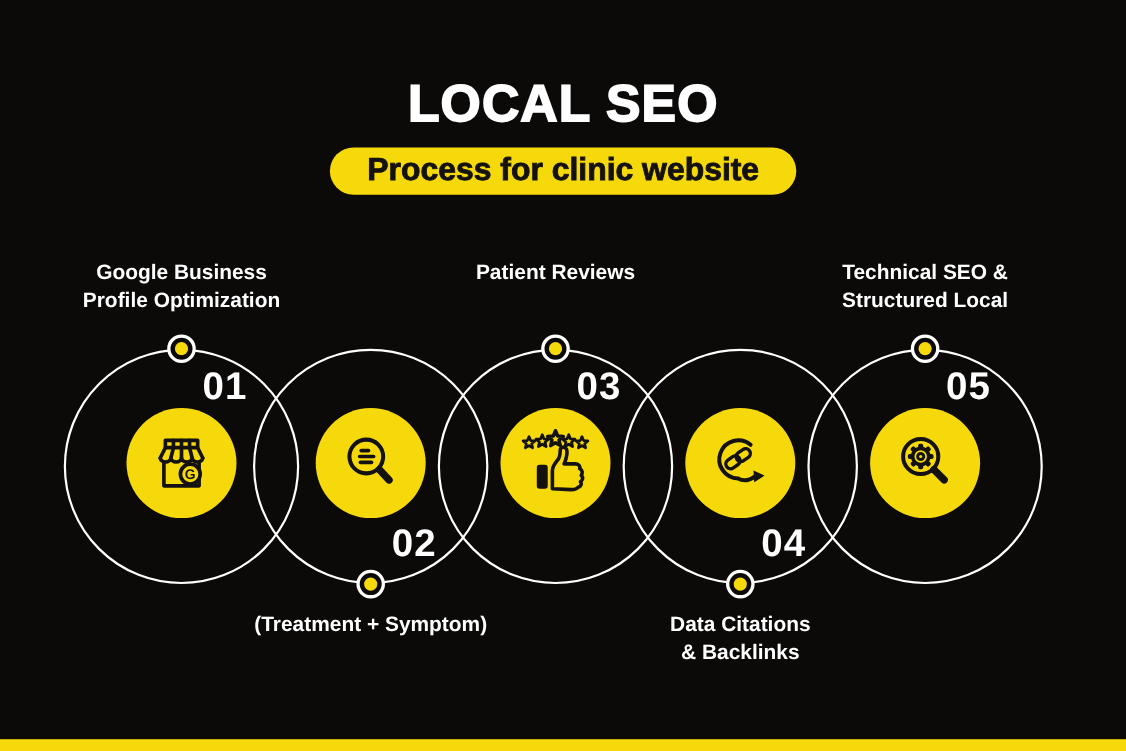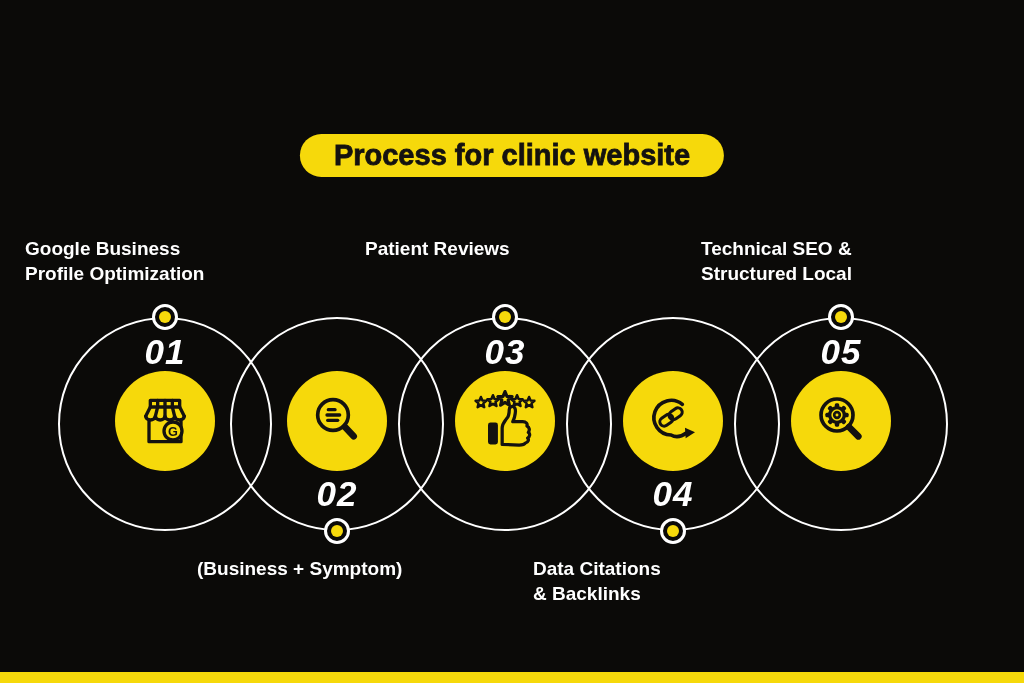--- a/index.html
+++ b/index.html
@@ -30,51 +30,51 @@
   .step.s1{left:165px}.step.s2{left:337px}.step.s3{left:505px}.step.s4{left:673px}.step.s5{left:841px}
   .ring{
     position:absolute;left:-107px;top:317px;width:214px;height:214px;
     border:2px solid var(--text-white);border-radius:50%;box-sizing:border-box;z-index:1;
   }
   .badge{
     position:absolute;left:-50px;top:371px;width:100px;height:100px;border-radius:50%;
     background:var(--accent-yellow);display:flex;align-items:center;justify-content:center;z-index:3;
   }
   .num{
-    position:absolute;left:-60px;width:120px;text-align:center;
+    position:absolute;left:-60px;width:120px;text-align:right;
     color:var(--text-white);font-size:35px;font-weight:bold;line-height:36px;z-index:2;
     letter-spacing:1px;
-    font-style:italic;
   }
   .pos-top .num{top:334px}
   .pos-bottom .num{top:476px}
   .dot{
     position:absolute;left:-13px;width:26px;height:26px;box-sizing:border-box;
     border:3px solid var(--text-white);border-radius:50%;background:var(--background);
     display:flex;align-items:center;justify-content:center;z-index:4;
   }
   .pos-top .dot{top:304px}
   .pos-bottom .dot{top:518px}
   .dot i{display:block;width:12px;height:12px;border-radius:50%;background:var(--accent-yellow);}
   .label{
-    position:absolute;left:-140px;width:280px;text-align:left;
+    position:absolute;left:-140px;width:280px;text-align:center;
     color:var(--text-white);font-size:19px;font-weight:bold;line-height:25px;z-index:2;
   }
   .pos-top .label{top:236px}
   .pos-bottom .label{top:556px}
   .bottom-bar{
     position:absolute;left:0;bottom:0;width:100%;height:11px;background:var(--accent-yellow);
   }
   svg{display:block;}
 </style>
 </head>
 <body>
 
 <div class="stage">
 
+  <div class="title">LOCAL SEO</div>
   <div class="pill">Process for clinic website</div>
 
   <div class="step s1 pos-top">
     <div class="ring"></div>
     <div class="dot">
         <i></i>
       </div>
     <div class="num">01</div>
     <div class="badge">
       <span>
@@ -111,21 +111,21 @@
             <circle cx="42" cy="39" r="23" stroke-width="5.5"></circle>
             <path d="M35 31 H45" stroke-width="5"></path>
             <path d="M33 39 H52" stroke-width="5"></path>
             <path d="M34 47 H49" stroke-width="5"></path>
             <path d="M60 57 L73 71" stroke-width="10"></path>
           </g>
         </svg>
       </span>
     </div>
     <div class="label">
-      <div>(Business + Symptom)</div>
+      <div>(Treatment + Symptom)</div>
     </div>
   </div>
 
   <div class="step s3 pos-top">
     <div class="ring"></div>
     <div class="dot">
         <i></i>
       </div>
     <div class="num">03</div>
     <div class="badge">

